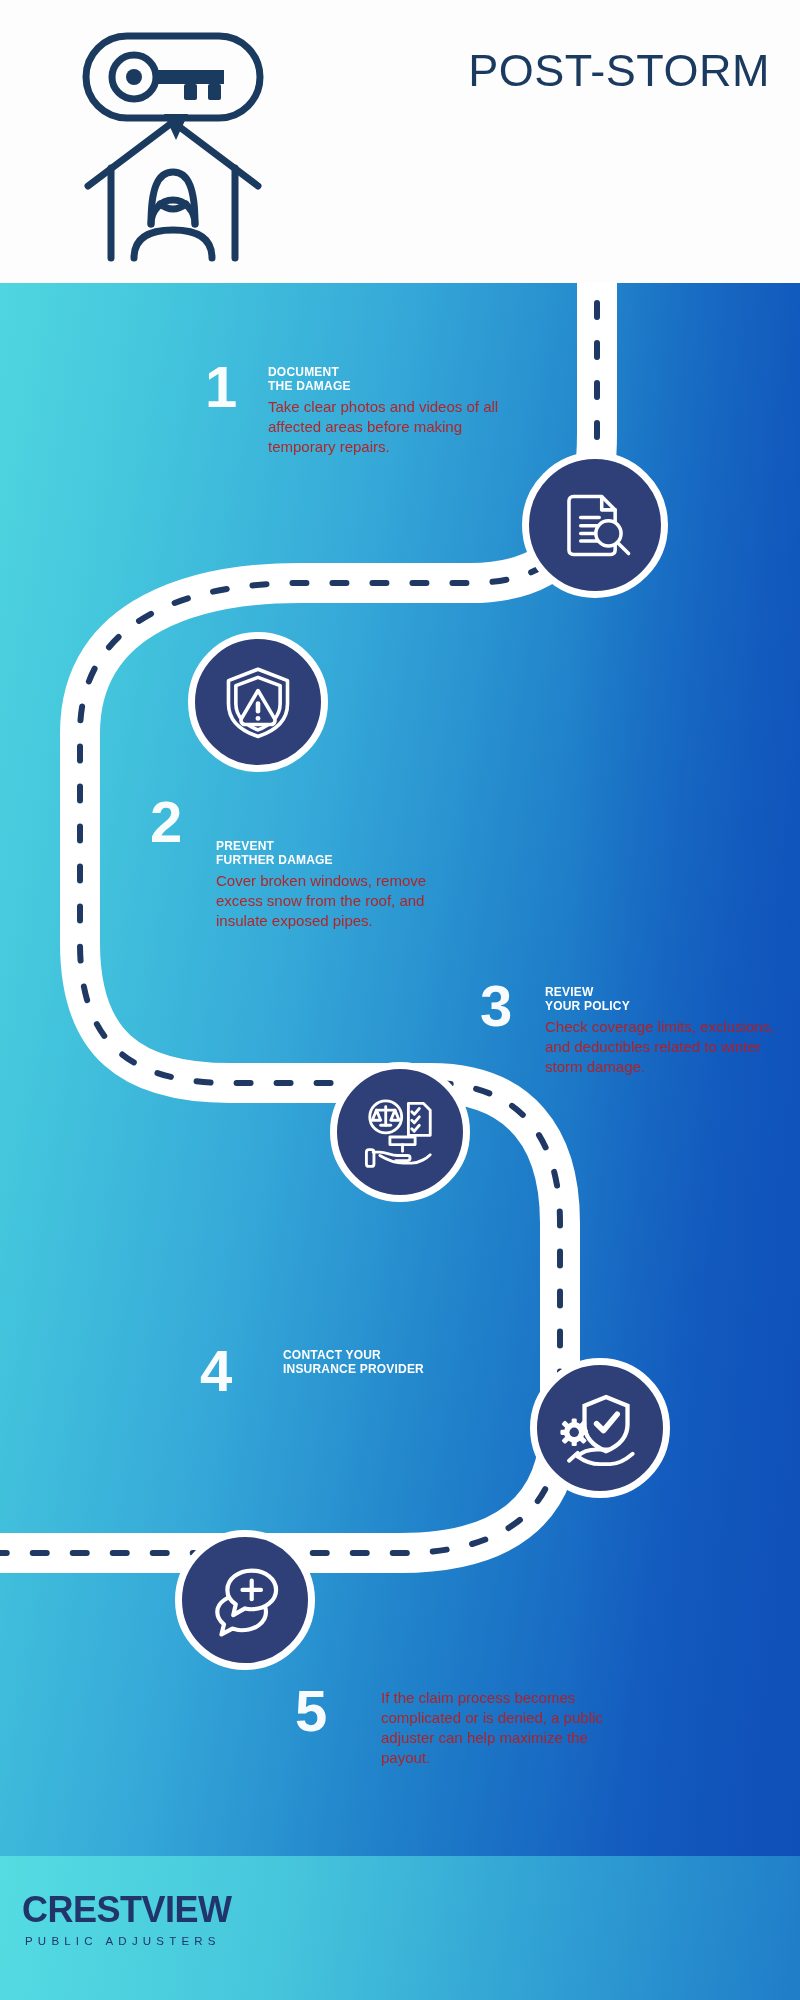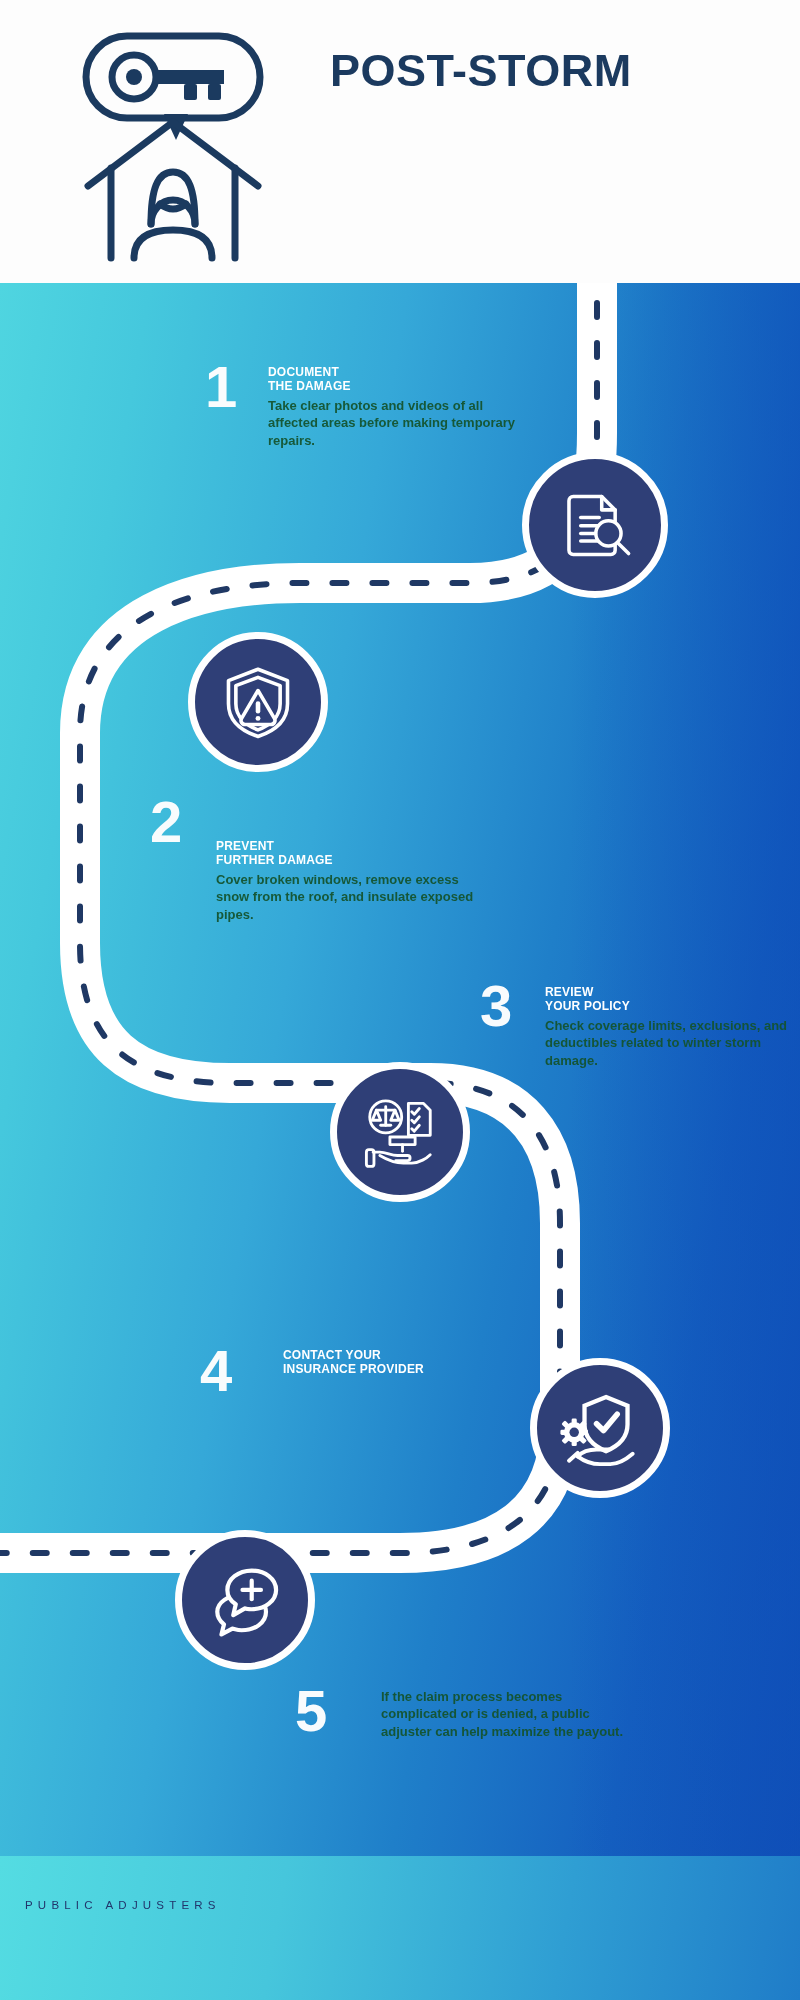--- a/index.html
+++ b/index.html
@@ -15,22 +15,23 @@
   .header{
     position:absolute;left:0;top:0;width:800px;height:283px;
     background:#fdfdfd;
     z-index:6;
   }
   .header-logo{
     position:absolute;left:48px;top:18px;width:250px;height:250px;
   }
   .header-title{
     position:absolute;left:330px;top:48px;width:440px;
+    text-align:right;
     color:#1b3a5f;
-    font-weight:bold;
+    font-weight:normal;
     font-size:45px;
     line-height:1.04;
     letter-spacing:0.5px;
   }
   .header-title .tl{display:block;white-space:nowrap;}
 
   
   .band{
     position:absolute;left:0;top:283px;width:800px;height:1573px;
     background:linear-gradient(100deg,#4fd5e0 0%,#45c8dd 14%,#35a8d8 38%,#1f7fc9 62%,#1560c0 82%,#1252b8 100%);
@@ -67,21 +68,21 @@
   .step .num{
     position:absolute;color:#ffffff;font-weight:bold;font-size:58px;line-height:1;
     opacity:.97;
   }
   .step .txt{position:absolute;}
   .step .title{
     color:#ffffff;font-weight:bold;font-size:12px;line-height:1.17;letter-spacing:.2px;
     margin:0 0 4px 0;white-space:pre-line;
   }
   .step .body{
-    color:#14532d;font-size:13px;line-height:1.33;font-weight:bold;
+    color:#b91c1c;font-size:15px;line-height:1.33;font-weight:normal;
     opacity:.93;margin:0;
   }
 
   
   #step1{left:0;top:355px;width:560px;}
   #step1 .num{left:205px;top:3px;}
   #step1 .txt{left:268px;top:10px;width:258px;}
 
   #step2{left:0;top:785px;width:560px;}
   #step2 .num{left:150px;top:8px;}
@@ -318,17 +319,18 @@
                    C52 61 55 61 58 61 C74 61 87 51 87 38 C87 25 74 15 58 15 Z" fill="#2f3f77"></path>
           <path d="M58 27 v22"></path>
           <path d="M47 38 h22"></path>
         </g>
       </svg>
     </div>
   </div>
 
   <div class="footer">
     <div class="footer-logo">
+      <div class="brand-name">CRESTVIEW</div>
       <div class="brand-sub">PUBLIC ADJUSTERS</div>
     </div>
   </div>
 
 </div>
 
 </body></html>

